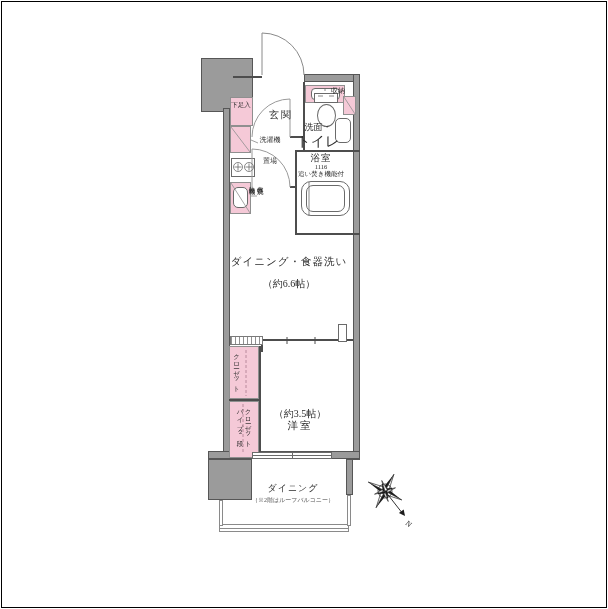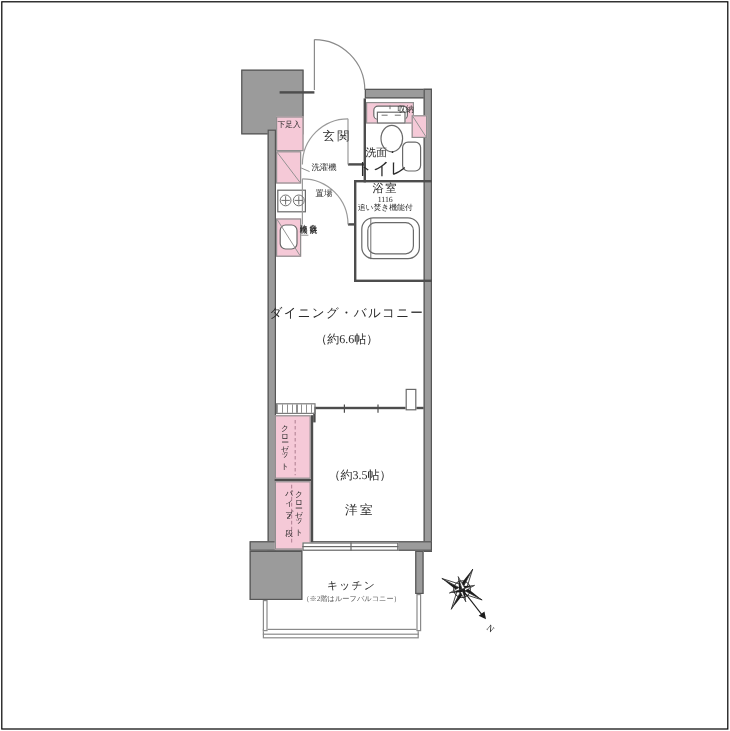--- a/index.html
+++ b/index.html
@@ -175,30 +175,30 @@
   <div class="lbl" style="left:270px;top:136px;font-size:7px;">洗濯機</div>
   <div class="lbl" style="left:270px;top:157px;font-size:7px;">置場</div>
 
   <div class="vbox" style="left:246px;top:181px;width:20px;height:48px;">
     <div class="vtext" style="font-size:6.5px;">
       <div>食器洗い</div>
       <div>乾燥機</div>
     </div>
   </div>
 
-  <div class="lbl" style="left:289px;top:256px;font-size:10.5px;letter-spacing:1px;">ダイニング・バルコニー</div>
+  <div class="lbl" style="left:289px;top:256px;font-size:10.5px;letter-spacing:1px;">ダイニング・食器洗い</div>
   <div class="lbl" style="left:289px;top:278px;font-size:10px;">（約6.6帖）</div>
   <div class="lbl" style="left:300px;top:380px;font-size:10.5px;letter-spacing:2px;margin-top:40px;">洋室</div>
-  <div class="lbl" style="left:300px;top:391px;font-size:10px;">（約3.5帖）</div>
+  <div class="lbl" style="left:300px;top:408px;font-size:10px;">（約3.5帖）</div>
 
   <div class="vbox" style="left:230px;top:349px;width:13px;height:48px;">
     <div class="vtext" style="font-size:6.5px;letter-spacing:0.5px;">クローゼット</div>
   </div>
   <div class="vbox" style="left:232px;top:404px;width:24px;height:52px;">
     <div class="vtext" style="font-size:6.5px;letter-spacing:0.5px;">
       <div>クローゼット</div>
       <div>パイプ2段</div>
     </div>
   </div>
 
-  <div class="lbl" style="left:293px;top:483px;font-size:9px;letter-spacing:1px;">キッチン</div>
+  <div class="lbl" style="left:293px;top:483px;font-size:9px;letter-spacing:1px;">ダイニング</div>
   <div class="lbl" style="left:293px;top:497px;font-size:6px;color:#555;">（※2階はルーフバルコニー）</div>
 </div>
 
 </body></html>

